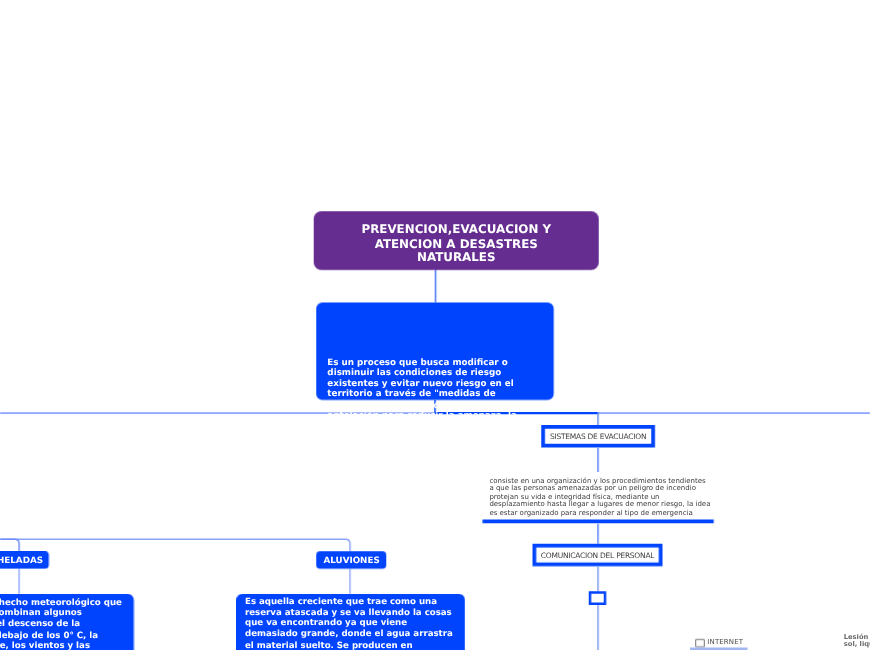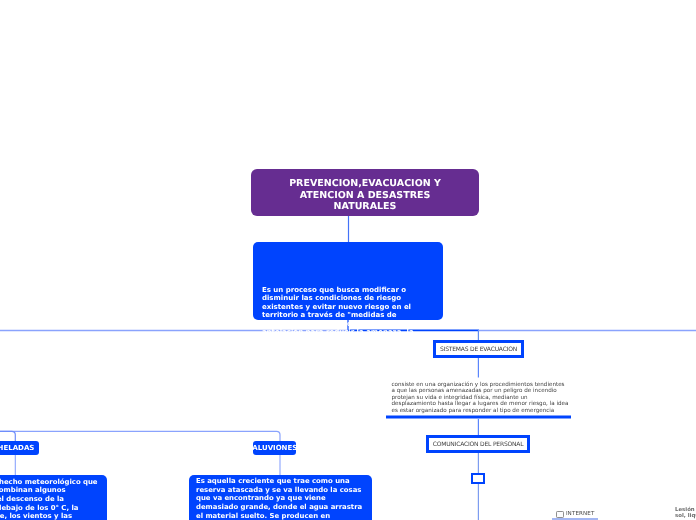--- a/index.html
+++ b/index.html
@@ -38,21 +38,21 @@
   
   #evac-text{left:391.5px;top:381.5px;width:177.5px;color:#3d3d3d;font-size:5.6px;
     line-height:6.6px;}
 
   
   .pill{background:#0044fe;border-radius:3px;display:flex;align-items:center;
     justify-content:center;}
   .pill .lbl{color:#ffffff;font-weight:bold;font-size:7px;
     white-space:nowrap;}
   #heladas-pill{left:-6.5px;top:441px;width:45px;height:13.5px;}
-  #aluviones-pill{left:253.3px;top:441px;width:43px;height:13.5px;}
+  #aluviones-pill{left:253.3px;top:441px;width:56px;height:13.5px;}
 
   
   .bluebox{background:#0044fe;border-radius:5px;}
   .bluebox .lbl{color:#ffffff;font-weight:bold;font-size:7px;line-height:8.65px;
     display:block;padding:5px 0 0 9px;}
   #heladas-desc{left:-62px;top:474.5px;width:169px;height:60px;overflow:hidden;}
   #heladas-desc .lines{position:absolute;left:62px;top:3px;width:107px;}
   #heladas-desc .lines div{position:relative;white-space:pre;color:#ffffff;font-weight:bold;
     font-size:6.9px;line-height:8.7px;height:8.7px;}
   #aluviones-desc{left:189px;top:474.5px;width:183px;height:60px;}

